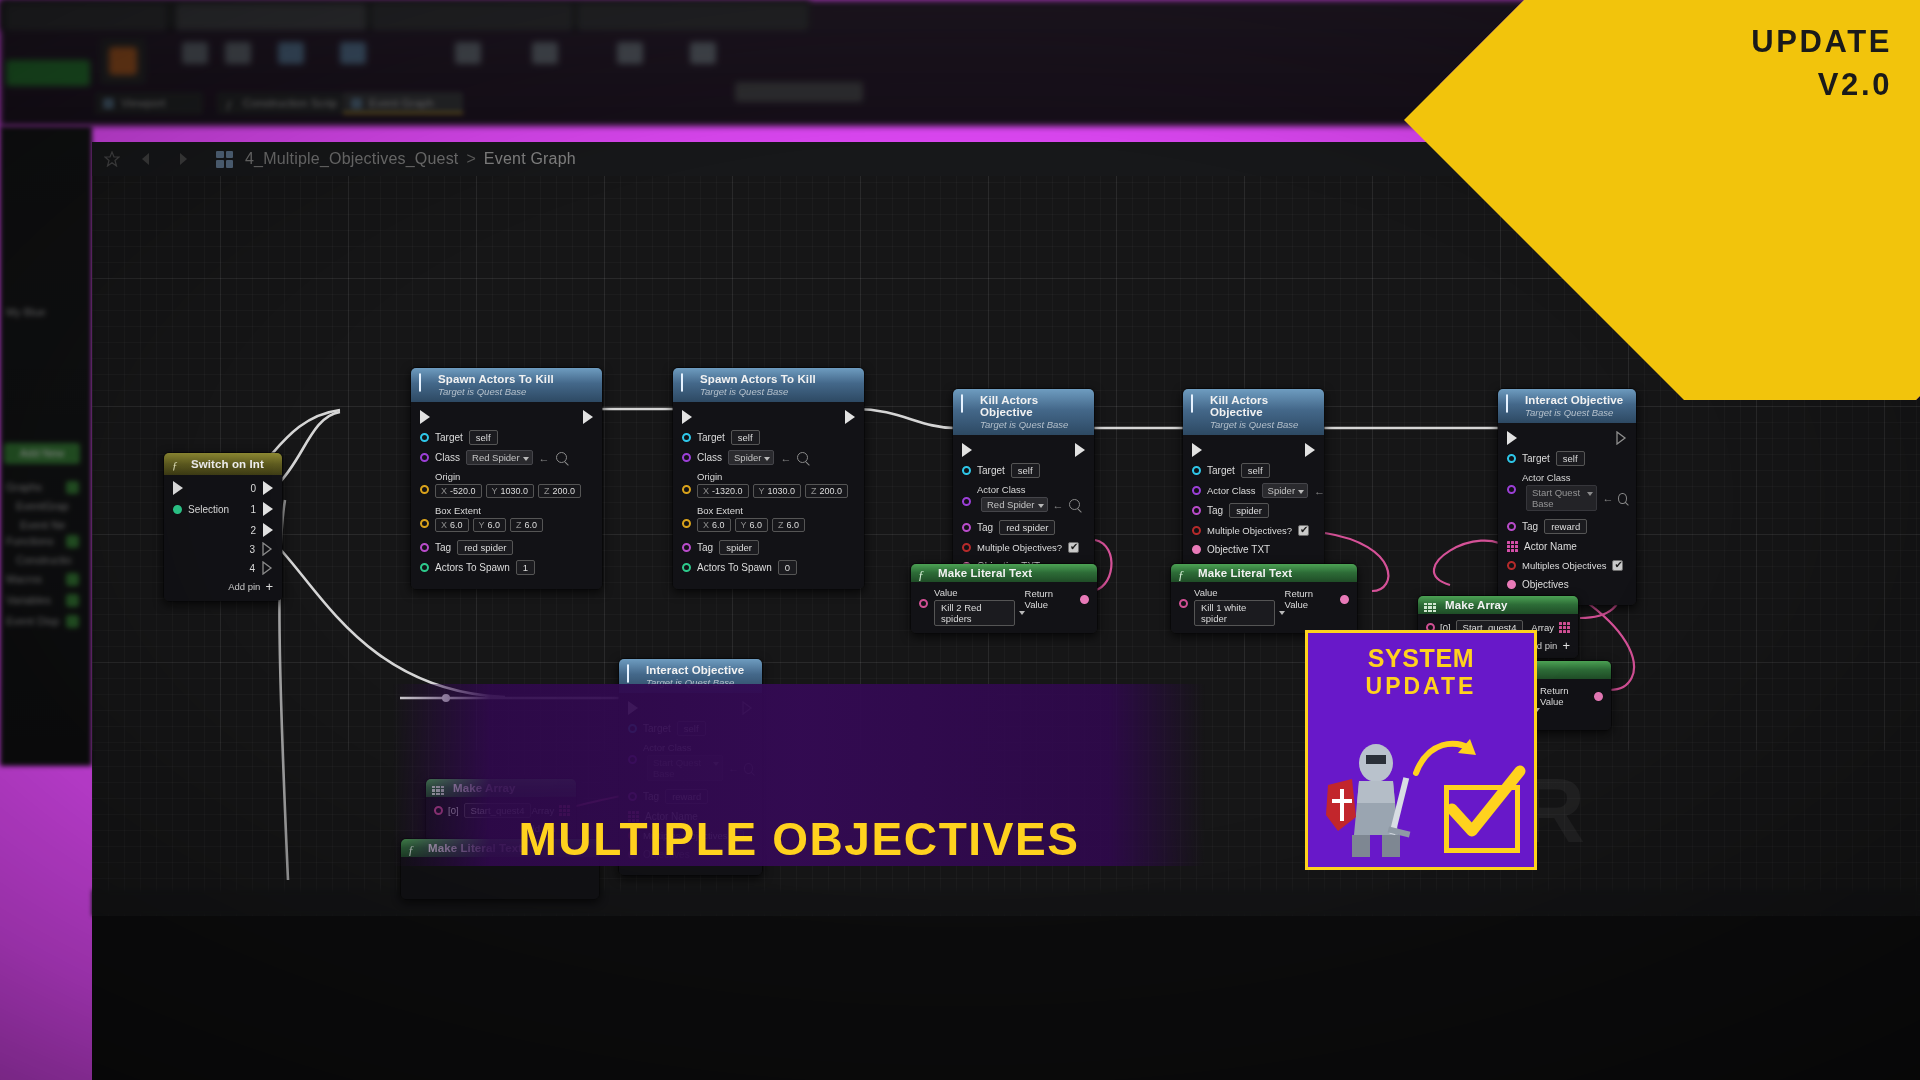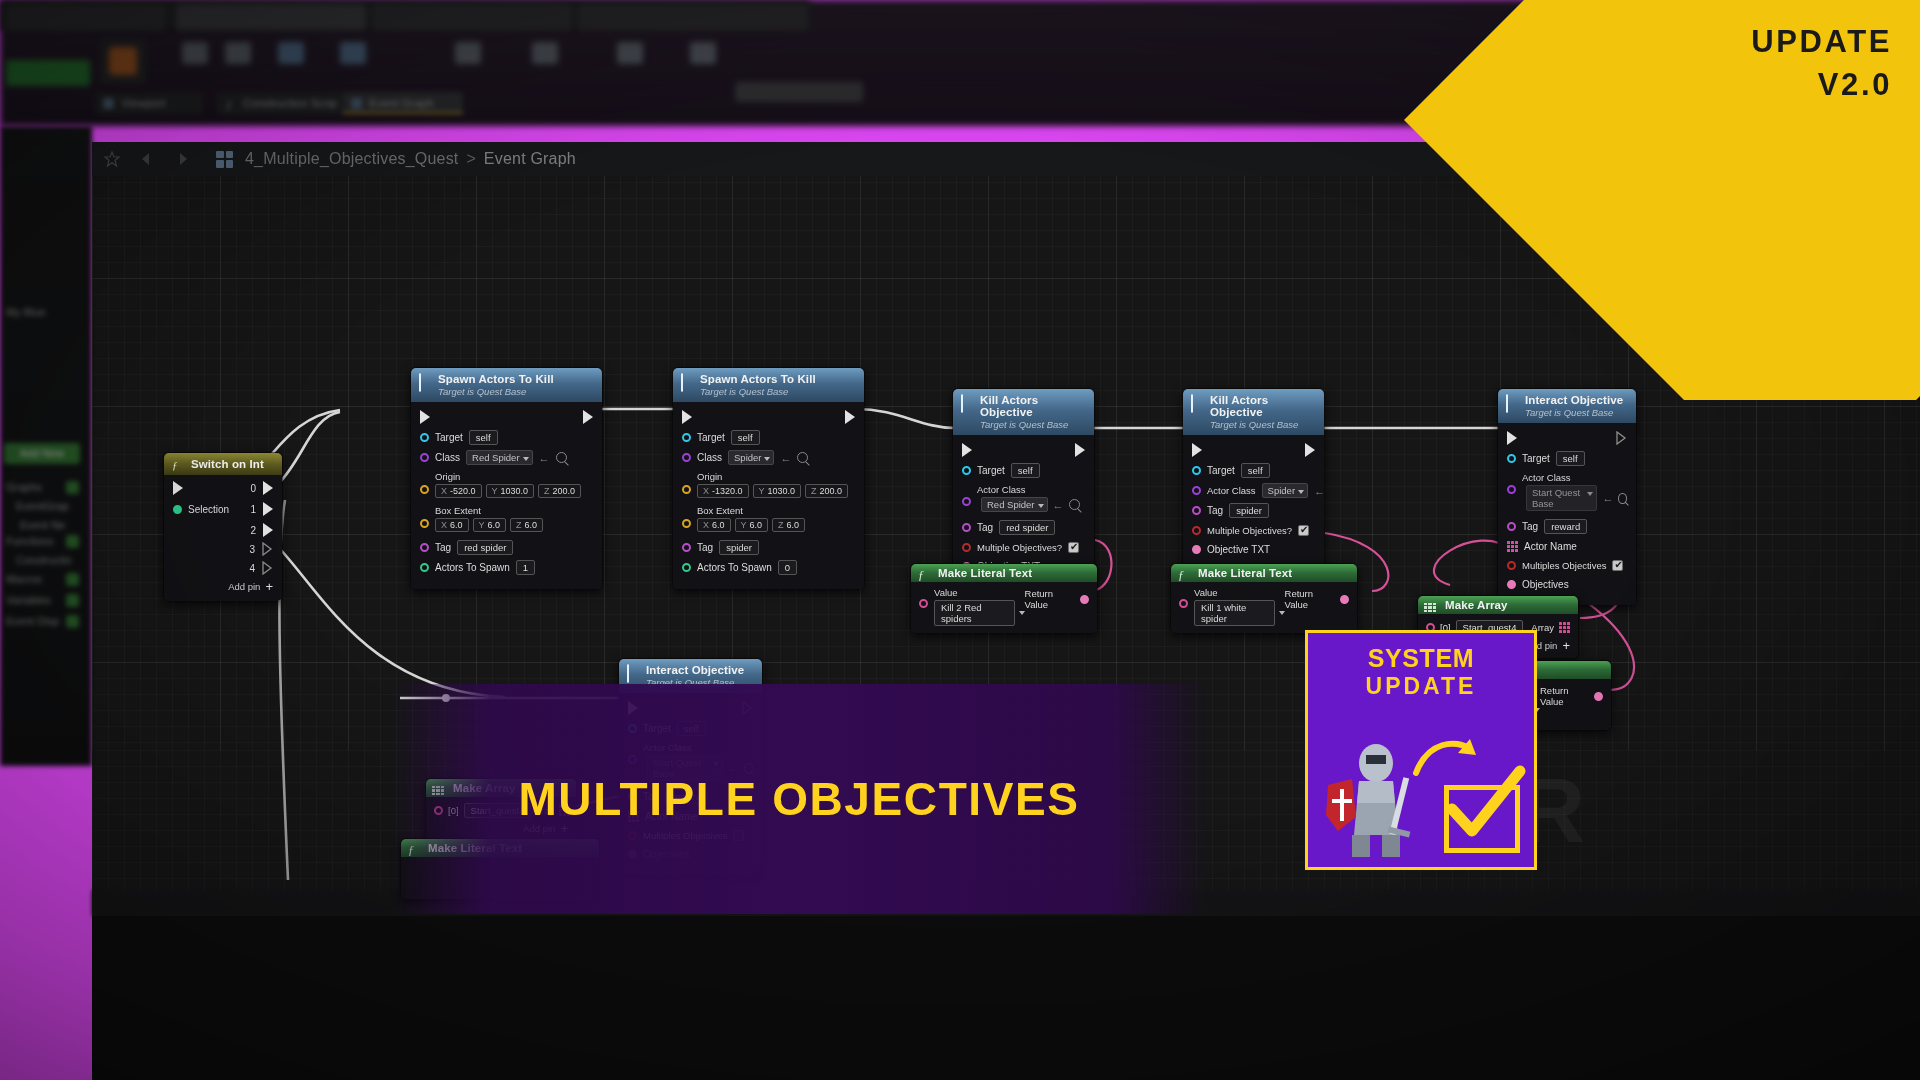--- a/index.html
+++ b/index.html
@@ -132,23 +132,23 @@
   .corner-banner { position:absolute; right:0; top:0; width:520px; height:400px; overflow:hidden; pointer-events:none;}
   .corner-tri { position:absolute; right:-160px; top:-160px; width:560px; height:560px; transform:rotate(45deg);
       background: #f2c40c; }
   .corner-tri2 { position:absolute; right:-196px; top:-196px; width:560px; height:560px; transform:rotate(45deg);
       background: #7b1fd4; }
   .corner-text { position:absolute; right:28px; top:24px; width:330px; text-align:right; color:#1a1a1a;
      font-weight:bold; font-family:"Liberation Sans",sans-serif; }
   .corner-text .l1 { font-size:31px; letter-spacing:2.6px; }
   .corner-text .l2 { font-size:31px; letter-spacing:2.6px; margin-top:7px; }
 
-  .lower-band { position:absolute; left:393px; top:684px; width:812px; height:230px;
+  .lower-band { position:absolute; left:393px; top:684px; width:812px; height:182px;
       background: linear-gradient(90deg, rgba(40,8,66,.0) 0%, rgba(47,9,76,.92) 12%, rgba(52,10,84,.95) 50%, rgba(47,9,76,.92) 88%, rgba(40,8,66,.0) 100%);
-      display:flex; flex-direction:row; align-items:center; justify-content:center; }
+      display:flex; flex-direction:row; align-items:flex-end; justify-content:center; }
   .lower-band .t1 { font-size:46px; font-weight:bold; color:#ffd21e; letter-spacing:1.6px; }
   .lower-band .t2 { font-size:42px; font-weight:bold; color:#ffd21e; letter-spacing:1.4px; margin-top:14px; }
 
   .promo { position:absolute; left:1305px; top:630px; width:232px; height:240px;
      background:#6818c9; border:3px solid #ffd21e; }
   .promo .p1 { text-align:center; color:#ffd21e; font-weight:bold; font-size:25px; margin-top:11px; letter-spacing:.6px; }
   .promo .p2 { text-align:center; color:#fff; font-weight:bold; font-size:45px; letter-spacing:2px; line-height:45px; margin-top:-2px; }
   .promo .p3 { text-align:center; color:#ffd21e; font-weight:bold; font-size:23px; letter-spacing:3px; margin-top:0px; }
   .knight { position:absolute; left:14px; bottom:6px; width:108px; height:124px; }
   .checkbox-big { position:absolute; right:14px; bottom:14px; width:76px; height:68px; border:5px solid #ffd21e; }

